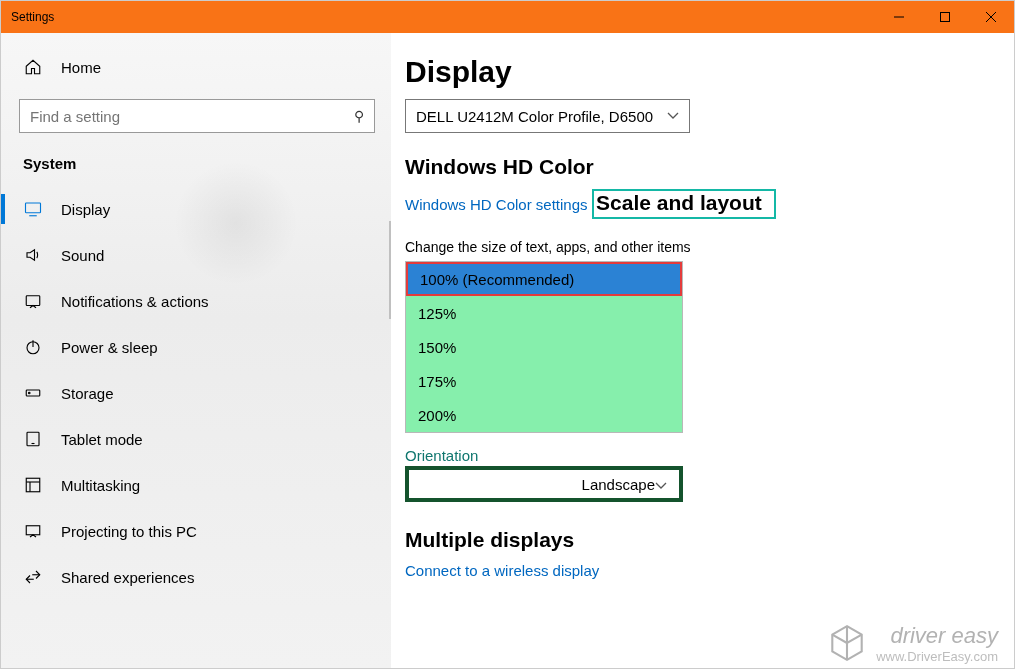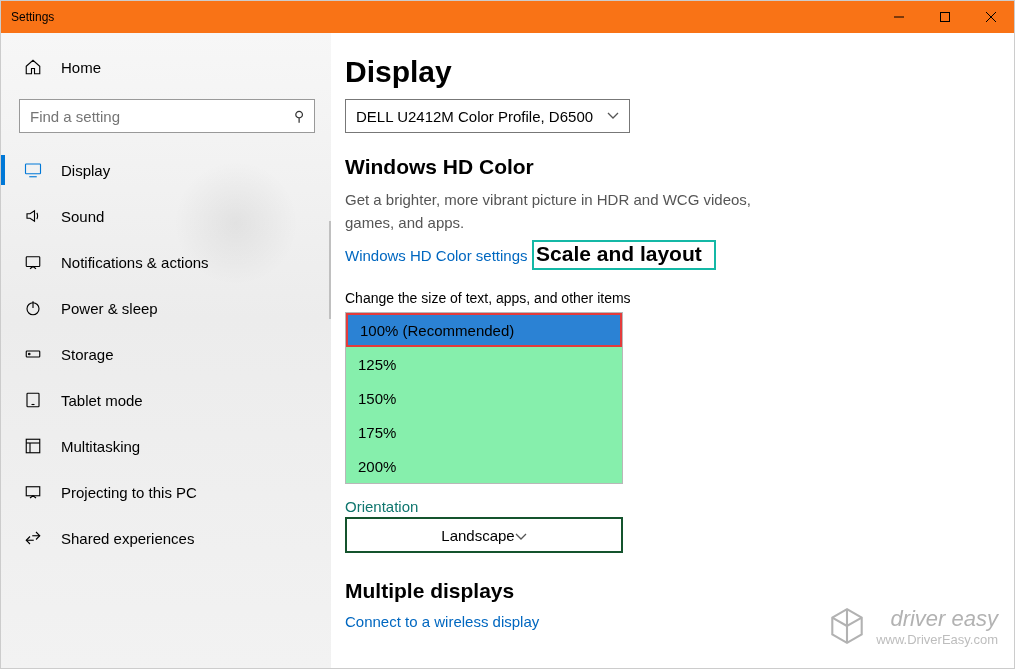--- a/index.html
+++ b/index.html
@@ -6,21 +6,21 @@
 body { width: 1015px; height: 669px; overflow: hidden; background: #fff; position: relative; border: 1px solid #ccc; }
 
 .titlebar { height: 32px; display: flex; align-items: center; justify-content: space-between; padding-left: 10px; color: #000; background:#f97316;}
 .titlebar-title { font-size: 12px; }
 .titlebar-buttons { display: flex; }
 .titlebar-btn { width: 46px; height: 32px; display: flex; align-items: center; justify-content: center; font-size: 10px; }
 .titlebar-btn svg { width: 10px; height: 10px; }
 
 .content { display: flex; height: calc(100% - 32px); }
 
-.sidebar { width: 330px; background: #f3f3f3; background: linear-gradient(180deg,#f7f7f7,#ececec 45%, #f2f2f2); padding-top: 12px; position: relative; }
+.sidebar { width: 390px; background: #f3f3f3; background: linear-gradient(180deg,#f7f7f7,#ececec 45%, #f2f2f2); padding-top: 12px; position: relative; }
 .sidebar .smudge { position:absolute; top:130px; left:170px; width:130px; height:120px; background: radial-gradient(circle, rgba(0,0,0,0.06), rgba(0,0,0,0) 70%); pointer-events:none;}
 .nav-home { display:flex; align-items:center; height:44px; padding-left:22px; gap:18px; font-size:15px;}
 .nav-home svg { width:18px; height:18px; stroke:#000;}
 .search-box { margin: 10px 16px 14px 18px; height: 34px; border: 1px solid #999; background:#fff; display:flex; align-items:center; padding: 0 10px; justify-content:space-between;}
 .search-box input { border:none; outline:none; font-size:15px; background:transparent; width: 230px; color:#555;}
 .search-box .srch { font-size:14px; color:#333; transform: scaleX(-1);}
 .category { font-weight:600; font-size:15px; padding: 8px 0 14px 22px;}
 .nav-item { display:flex; align-items:center; height:46px; padding-left:22px; gap:18px; font-size:15px; position:relative;}
 .nav-item.active::before { content:""; position:absolute; left:0; top:8px; bottom:8px; width:4px; background:#0078d7;}
 .nav-item.active .navicon { color:#0078d7;}
@@ -35,22 +35,22 @@
 .section-h { font-size:21px; font-weight:600; margin-bottom:10px;}
 .desc { font-size:15px; color:#555; line-height:1.5; margin-bottom:6px; max-width:420px;}
 .link { color:#0067c0; font-size:15px; margin-bottom:26px; display:inline-block;}
 .scale-h-wrap { display:inline-block; border:2px solid #14b8a6; padding:0 12px 2px 2px; margin-bottom:14px;}
 .scale-h { font-size:21px; font-weight:600;}
 .field-label { font-size:14px; margin-bottom:6px;}
 .combo { width:278px; border:1px solid #b8b8b8; background:#86efac; margin-bottom:18px;}
 .combo-opt { height:34px; display:flex; align-items:center; padding-left:12px; font-size:15px;}
 .combo-opt.selected { background:#2b82d4; color:#000; border:2px solid #e43b3b; box-sizing:border-box;}
 .orientation-lbl { font-size:15px; color:#0f766e; margin-top:-4px; margin-bottom:2px;}
-.orient-dd { width:278px; height:36px; border:2px solid #14532d; display:flex; align-items:center; justify-content:center; padding:0 12px; font-size:15px; margin-bottom:26px;}
-.watermark { position:absolute; right:16px; bottom:21px; text-align:right; color:#b2b2b2; font-style:italic; font-size:22px; display:flex; align-items:center; gap:8px;}
+.orient-dd { width:278px; height:36px; border:4px solid #14532d; display:flex; align-items:center; justify-content:flex-end; padding:0 12px; font-size:15px; margin-bottom:26px;}
+.watermark { position:absolute; right:16px; bottom:4px; text-align:right; color:#b2b2b2; font-style:italic; font-size:22px; display:flex; align-items:center; gap:8px;}
 .watermark .cube { width:42px; height:42px;}
 .watermark .sub { font-size:13px; font-style:normal; display:block; color:#bdbdbd; text-align:right;}
 </style>
 </head>
 <body>
 
 <div class="titlebar">
   <span class="titlebar-title">Settings</span>
   <div class="titlebar-buttons">
     <div class="titlebar-btn">
@@ -80,20 +80,21 @@
           <svg viewBox="0 0 24 24" fill="none" stroke="currentColor" stroke-width="1.5">
             <path d="M3 11 L12 3 L21 11 V21 H14 V14 H10 V21 H3 Z"></path>
           </svg>
         </span>
       <span>Home</span>
     </div>
     <div class="search-box">
       <input placeholder="Find a setting" style="">
       <span class="srch">⚲</span>
     </div>
+    <div class="category">System</div>
 
     <div class="nav-item active">
       <span class="navicon">
           <svg viewBox="0 0 24 24" fill="none" stroke="currentColor" stroke-width="1.5">
             <rect x="2" y="4" width="20" height="13" rx="1"></rect>
             <line x1="7" y1="21" x2="17" y2="21"></line>
           </svg>
         </span>
       <span>Display</span>
     </div>
@@ -178,21 +179,20 @@
   <div class="main">
     <div class="page-title">Display</div>
     <div class="dropdown">
       <span>DELL U2412M Color Profile, D6500</span>
       <span class="chev"><svg width="12" height="8" viewBox="0 0 12 8">
             <path d="M1 1l5 5 5-5" fill="none" stroke="#555" stroke-width="1.3"></path>
           </svg></span>
     </div>
 
     <div class="section-h">Windows HD Color</div>
-    <div class="desc">Get a brighter, more vibrant picture in HDR and WCG videos, games, and apps.</div>
     <a class="link">Windows HD Color settings</a>
 
     <div class="scale-h-wrap">
       <span class="scale-h">Scale and layout</span>
     </div>
     <div class="field-label">Change the size of text, apps, and other items</div>
     <div class="combo">
       <div class="combo-opt selected">100% (Recommended)</div>
       <div class="combo-opt">125%</div>
       <div class="combo-opt">150%</div>

